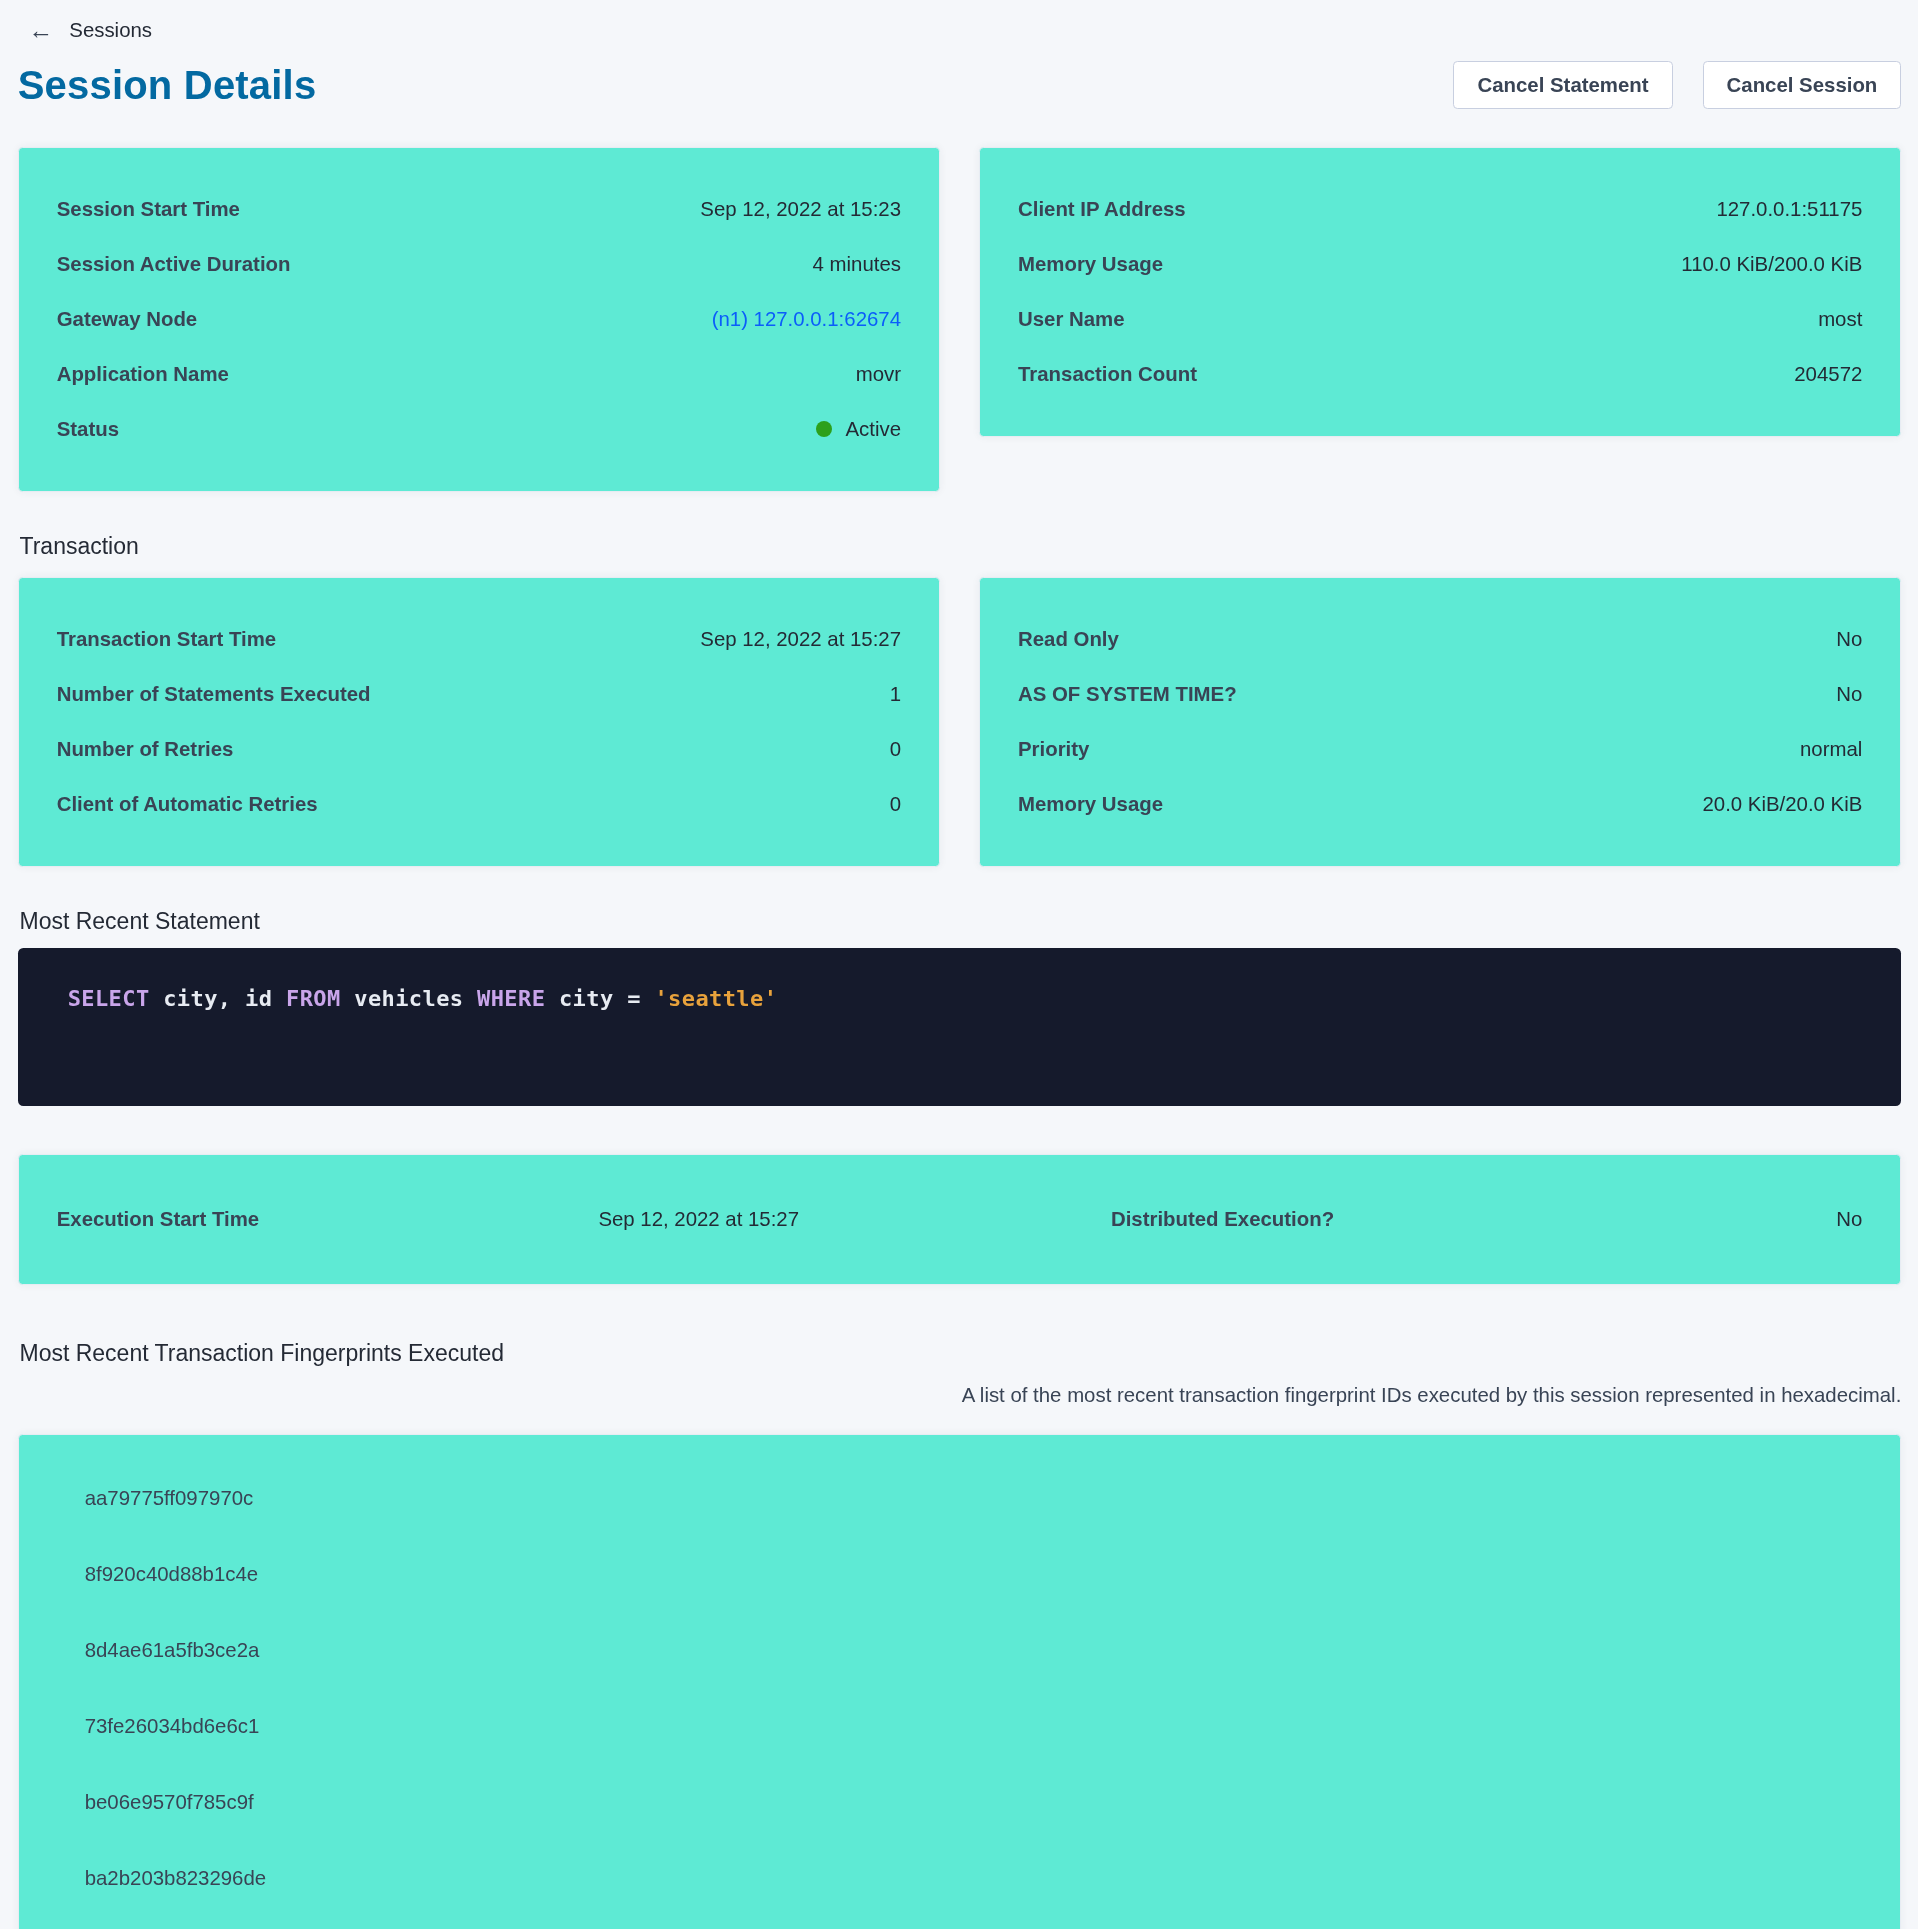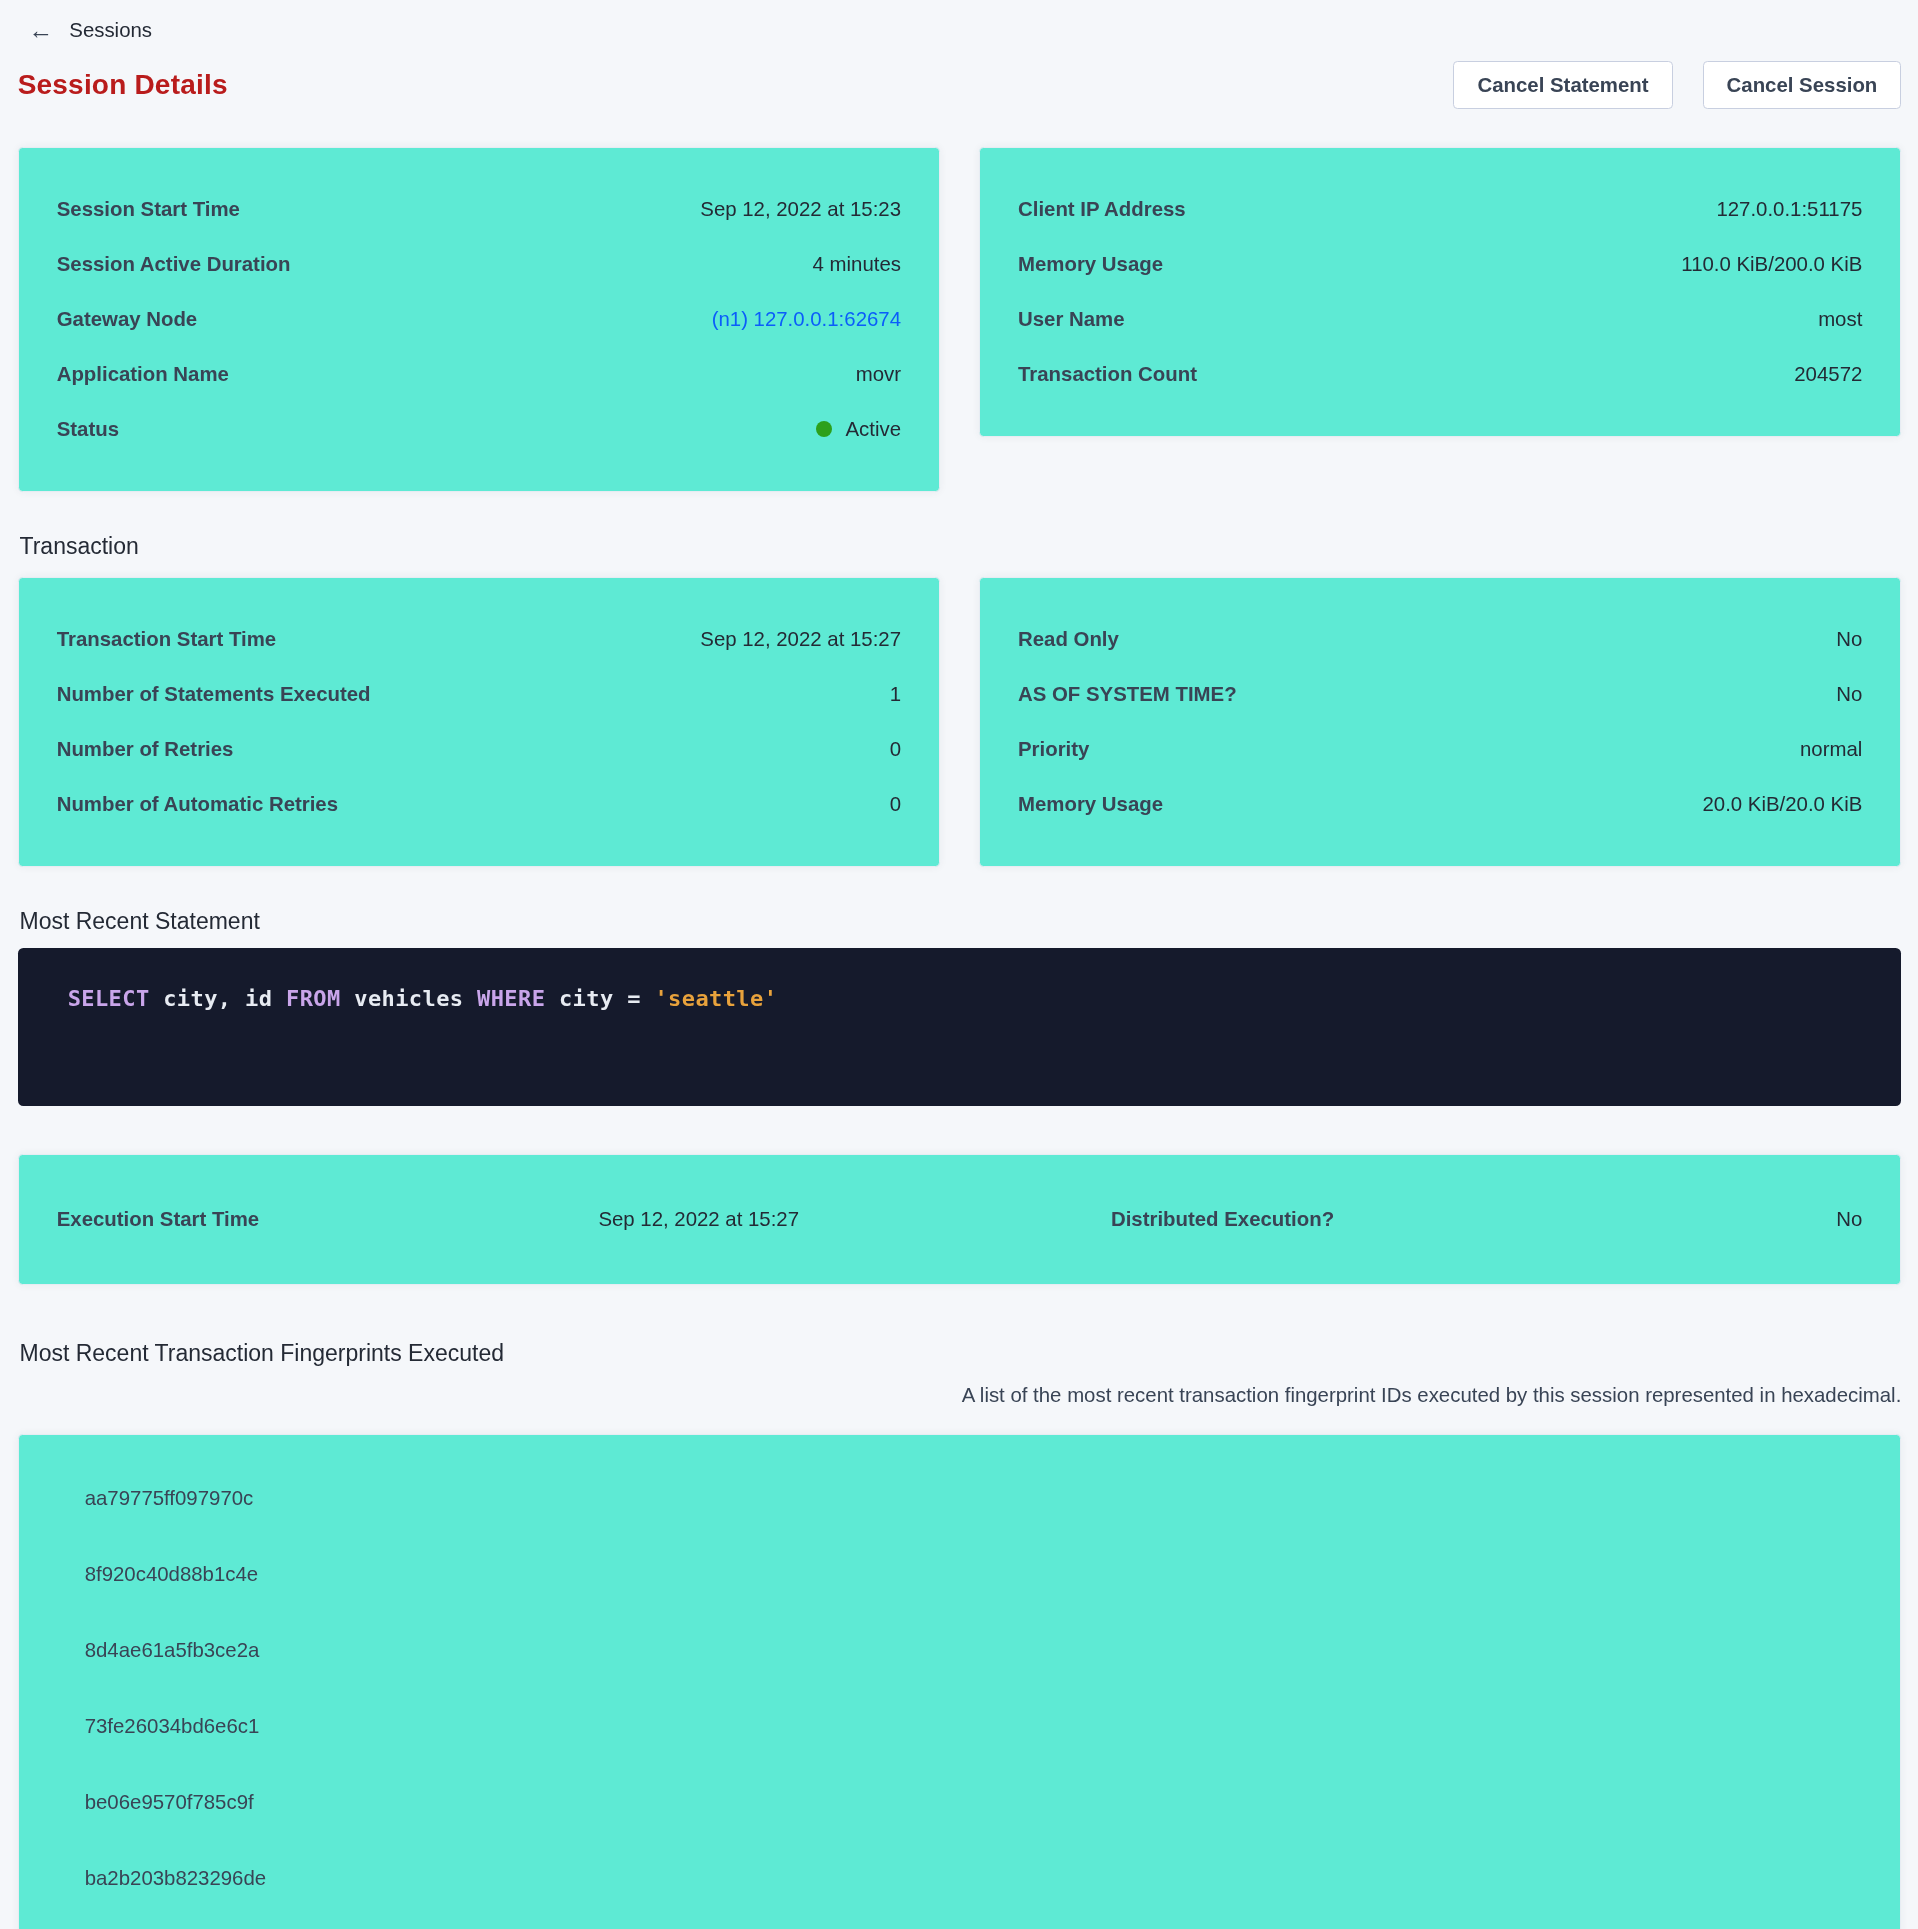--- a/index.html
+++ b/index.html
@@ -16,21 +16,21 @@
   .back-row {
     display:flex; align-items:center; gap:16px;
     font-size:20.4px; color:#242a35; margin:7px 0 0 10.6px;
     cursor:pointer; width:max-content;
   }
   .back-arrow { font-size:25px; line-height:1; color:#394455; }
   .title-row {
     display:flex; justify-content:space-between; align-items:center;
     margin:16px 0 0 0; height:53px;
   }
-  .page-title { font-size:28px; font-weight:700; color:#b91c1c; margin:0; letter-spacing:0.2px; }
+  .page-title { font-size:40px; font-weight:700; color:#0369a1; margin:0; letter-spacing:0.2px; }
   .btn-group { display:flex; gap:30px; }
   .btn {
     background:#ffffff; border:0.9px solid #c8cfe0; border-radius:4.4px;
     padding:11.5px 23px; font-size:20.4px; font-weight:600; color:#394455;
     font-family:"Liberation Sans", sans-serif; cursor:pointer; line-height:1.1;
   }
 
   
   .cards-row {
     display:grid; grid-template-columns:1fr 1fr; gap:39px;
@@ -169,21 +169,21 @@
       </div>
       <div class="srow">
         <span class="label">Number of Statements Executed</span>
         <span class="value">1</span>
       </div>
       <div class="srow">
         <span class="label">Number of Retries</span>
         <span class="value">0</span>
       </div>
       <div class="srow">
-        <span class="label">Number of Automatic Retries</span>
+        <span class="label">Client of Automatic Retries</span>
         <span class="value">0</span>
       </div>
     </div>
 
     <div class="card">
       <div class="srow">
         <span class="label">Read Only</span>
         <span class="value">No</span>
       </div>
       <div class="srow">

